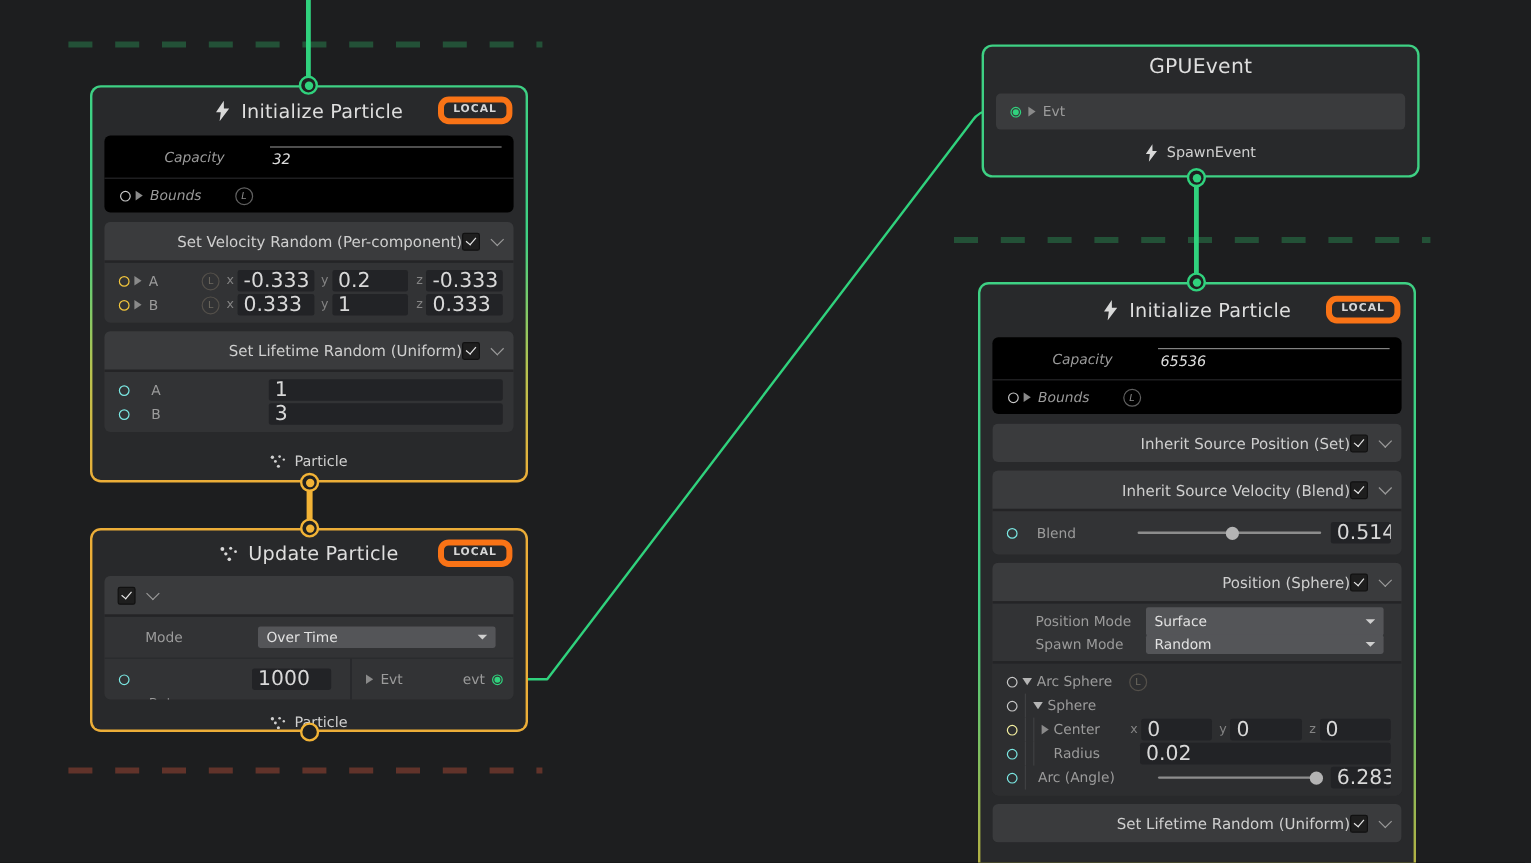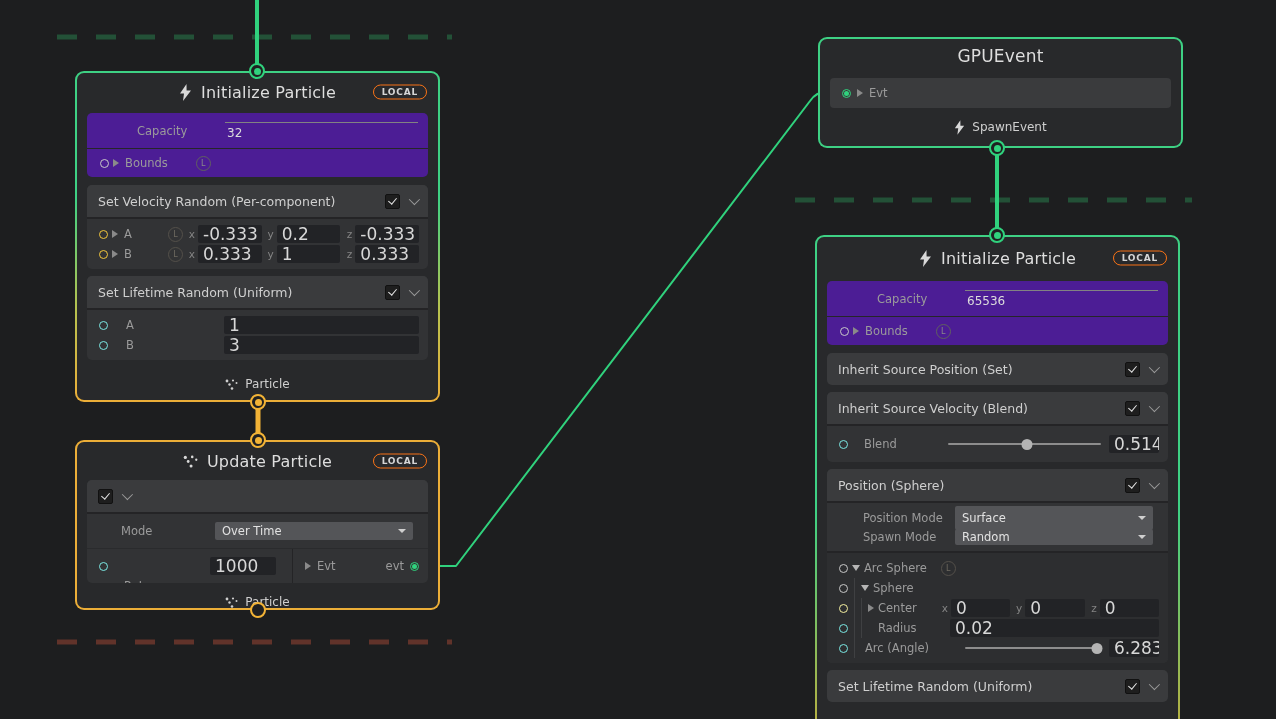--- a/index.html
+++ b/index.html
@@ -16,41 +16,41 @@
   .node.grad-left{background:linear-gradient(180deg,#3ed184 0%,#3ed184 38%,#b7c24f 72%,#ecae38 100%);}
   .node.solid-orange{background:#ecae38;}
   .node.solid-green{background:#3ed184;}
   .node.grad-right{background:linear-gradient(180deg,#3ed184 0%,#3ed184 55%,#bcae3e 100%);}
   .node-body{background:#28292b;border-radius:7px;height:100%;box-sizing:border-box;display:flex;flex-direction:column;overflow:hidden;}
 
   .node-title{position:relative;display:flex;align-items:center;justify-content:center;gap:9px;
     min-height:38px;color:#dedede;font-size:16px;letter-spacing:.2px;}
   .node-title.small{min-height:34px;font-size:17px;}
   .badge-local{position:absolute;right:11px;top:50%;transform:translateY(-50%);
-    border:1px solid #f97316;border-radius:9px;padding:1px 8px 2px 8px;
+    border:5px solid #f97316;border-radius:9px;padding:1px 8px 2px 8px;
     font-size:9px;font-weight:bold;letter-spacing:.8px;color:#d6d6d6;}
 
   .bolt{width:13px;height:17px;flex:none;}
   .pdots{width:15px;height:13px;flex:none;}
   .pdots.sm{width:13px;height:11px;}
 
   
-  .panel{margin:2px 10px 8px 10px;background:#4c1d95;border-radius:5px;}
+  .panel{margin:2px 10px 8px 10px;background:#000000;border-radius:5px;font-style:italic;}
   .prow{display:flex;align-items:center;}
   .prow.cap{height:35px;padding-left:50px;}
   .prow.bnd{height:28px;padding-left:13px;border-top:1px solid #262628;}
   .plabel{width:88px;font-size:11.5px;color:#9b9b9b;flex:none;}
   .cap-val{flex:1;margin-right:10px;border-top:1px solid #828282;padding:3px 2px 0 2px;
     font-size:12px;color:#dcdcdc;}
 
   
   .block{margin:0 10px 7px 10px;border-radius:5px;overflow:hidden;background:#323335;flex:none;}
   .block-head{height:32px;background:#3a3b3d;display:flex;align-items:center;
     padding:0 9px 0 11px;font-size:12.5px;color:#cfcfcf;}
-  .bh-title{flex:1;white-space:nowrap;overflow:hidden;}
+  .bh-title{flex:1;white-space:nowrap;overflow:hidden;text-align:right;}
   .checkbox{width:13px;height:13px;background:#1e1e1e;border:1px solid #111;border-radius:2px;
     position:relative;flex:none;margin-right:9px;}
   .checkbox::after{content:"";position:absolute;left:3.5px;top:1px;width:4px;height:7px;
     border:solid #e6e6e6;border-width:0 1.7px 1.7px 0;transform:rotate(40deg);}
   .chev{width:7px;height:7px;border:solid #9a9a9a;border-width:0 1.6px 1.6px 0;
     transform:rotate(45deg) translateY(-2px);flex:none;margin-right:2px;}
   .block-body{border-top:2px solid #242426;padding:5px 0;}
   .block-body.dark{background:#2d2e30;}
 
   .brow{display:flex;align-items:center;height:20px;padding:0 9px 0 0;font-size:11.5px;color:#9b9b9b;}

